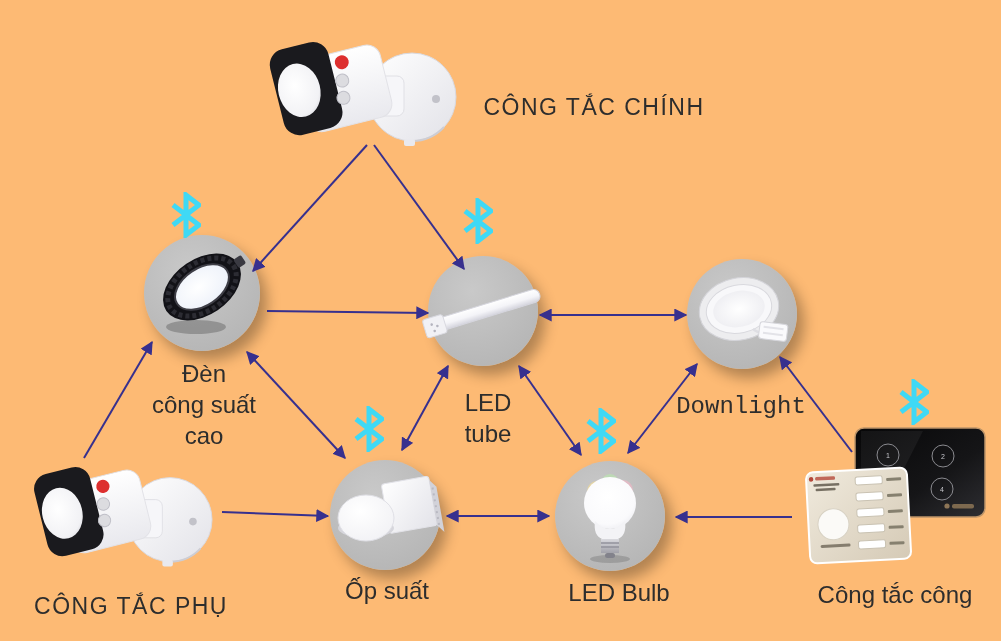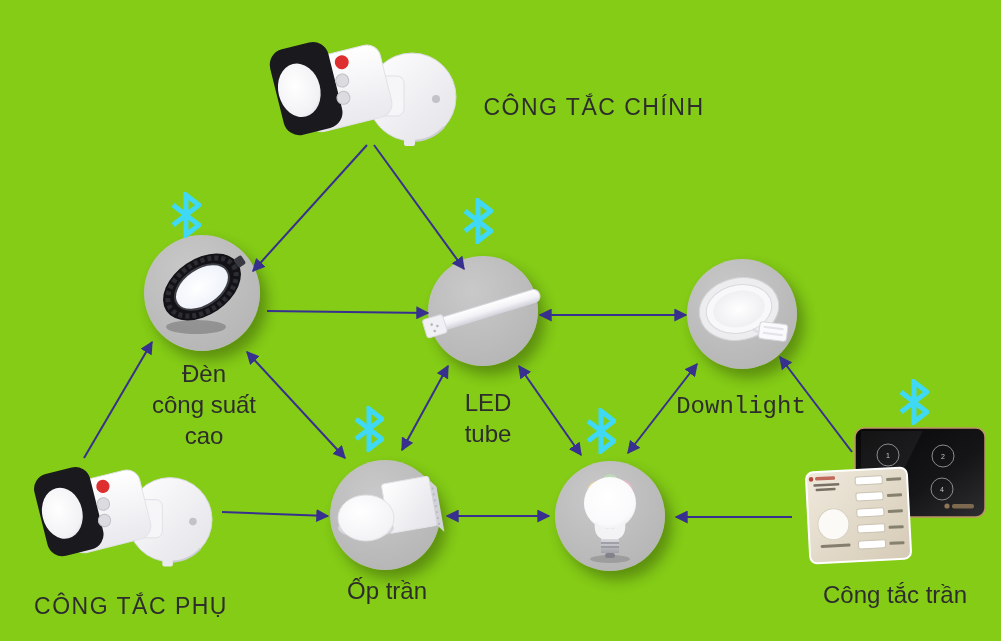--- a/index.html
+++ b/index.html
@@ -1,16 +1,16 @@
 <!DOCTYPE html>
 <html><head>
 <meta charset="utf-8">
 <style>
   html,body{margin:0;padding:0;background:#ffffff;}
-  .canvas{position:relative;width:1001px;height:641px;background:#84cc16;overflow:hidden;
+  .canvas{position:relative;width:1001px;height:641px;background:#fdba74;overflow:hidden;
           font-family:"Liberation Sans","DejaVu Sans",sans-serif;color:#2d2d2d;}
   .layer{position:absolute;left:0;top:0;width:1001px;height:641px;pointer-events:none;}
   #edges-svg{z-index:2;}
   .node{position:absolute;border-radius:50%;z-index:1;
         background:radial-gradient(circle at 40% 32%,#c9c9c9,#b6b6b6 78%,#ababab);
         box-shadow:7px 9px 14px rgba(0,0,0,0.30);}
   .node svg{position:absolute;left:0;top:0;overflow:visible;}
   .dev{position:absolute;z-index:3;overflow:visible;}
   .bt{position:absolute;width:30px;height:46px;z-index:3;}
   .lbl{position:absolute;z-index:4;transform:translateX(-50%);text-align:center;
@@ -255,18 +255,19 @@
   <div class="lbl" style="left:204px;top:358px;">
     <div>Đèn</div>
     <div>công suất</div>
     <div>cao</div>
   </div>
 
   <div class="lbl" style="left:741px;top:391px;font-family:Liberation Mono, monospace;">Downlight</div>
 
   <div class="lbl caps" style="left:131px;top:583px;margin-top:8px;">CÔNG TẮC PHỤ</div>
 
-  <div class="lbl" style="left:387px;top:575px;">Ốp trần</div>
-
-
-  <div class="lbl" style="left:895px;top:579px;">Công tắc trần</div>
+  <div class="lbl" style="left:387px;top:575px;">Ốp suất</div>
+
+  <div class="lbl" style="left:619px;top:577px;">LED Bulb</div>
+
+  <div class="lbl" style="left:895px;top:579px;">Công tắc công</div>
 
 </div>
 
 </body></html>

